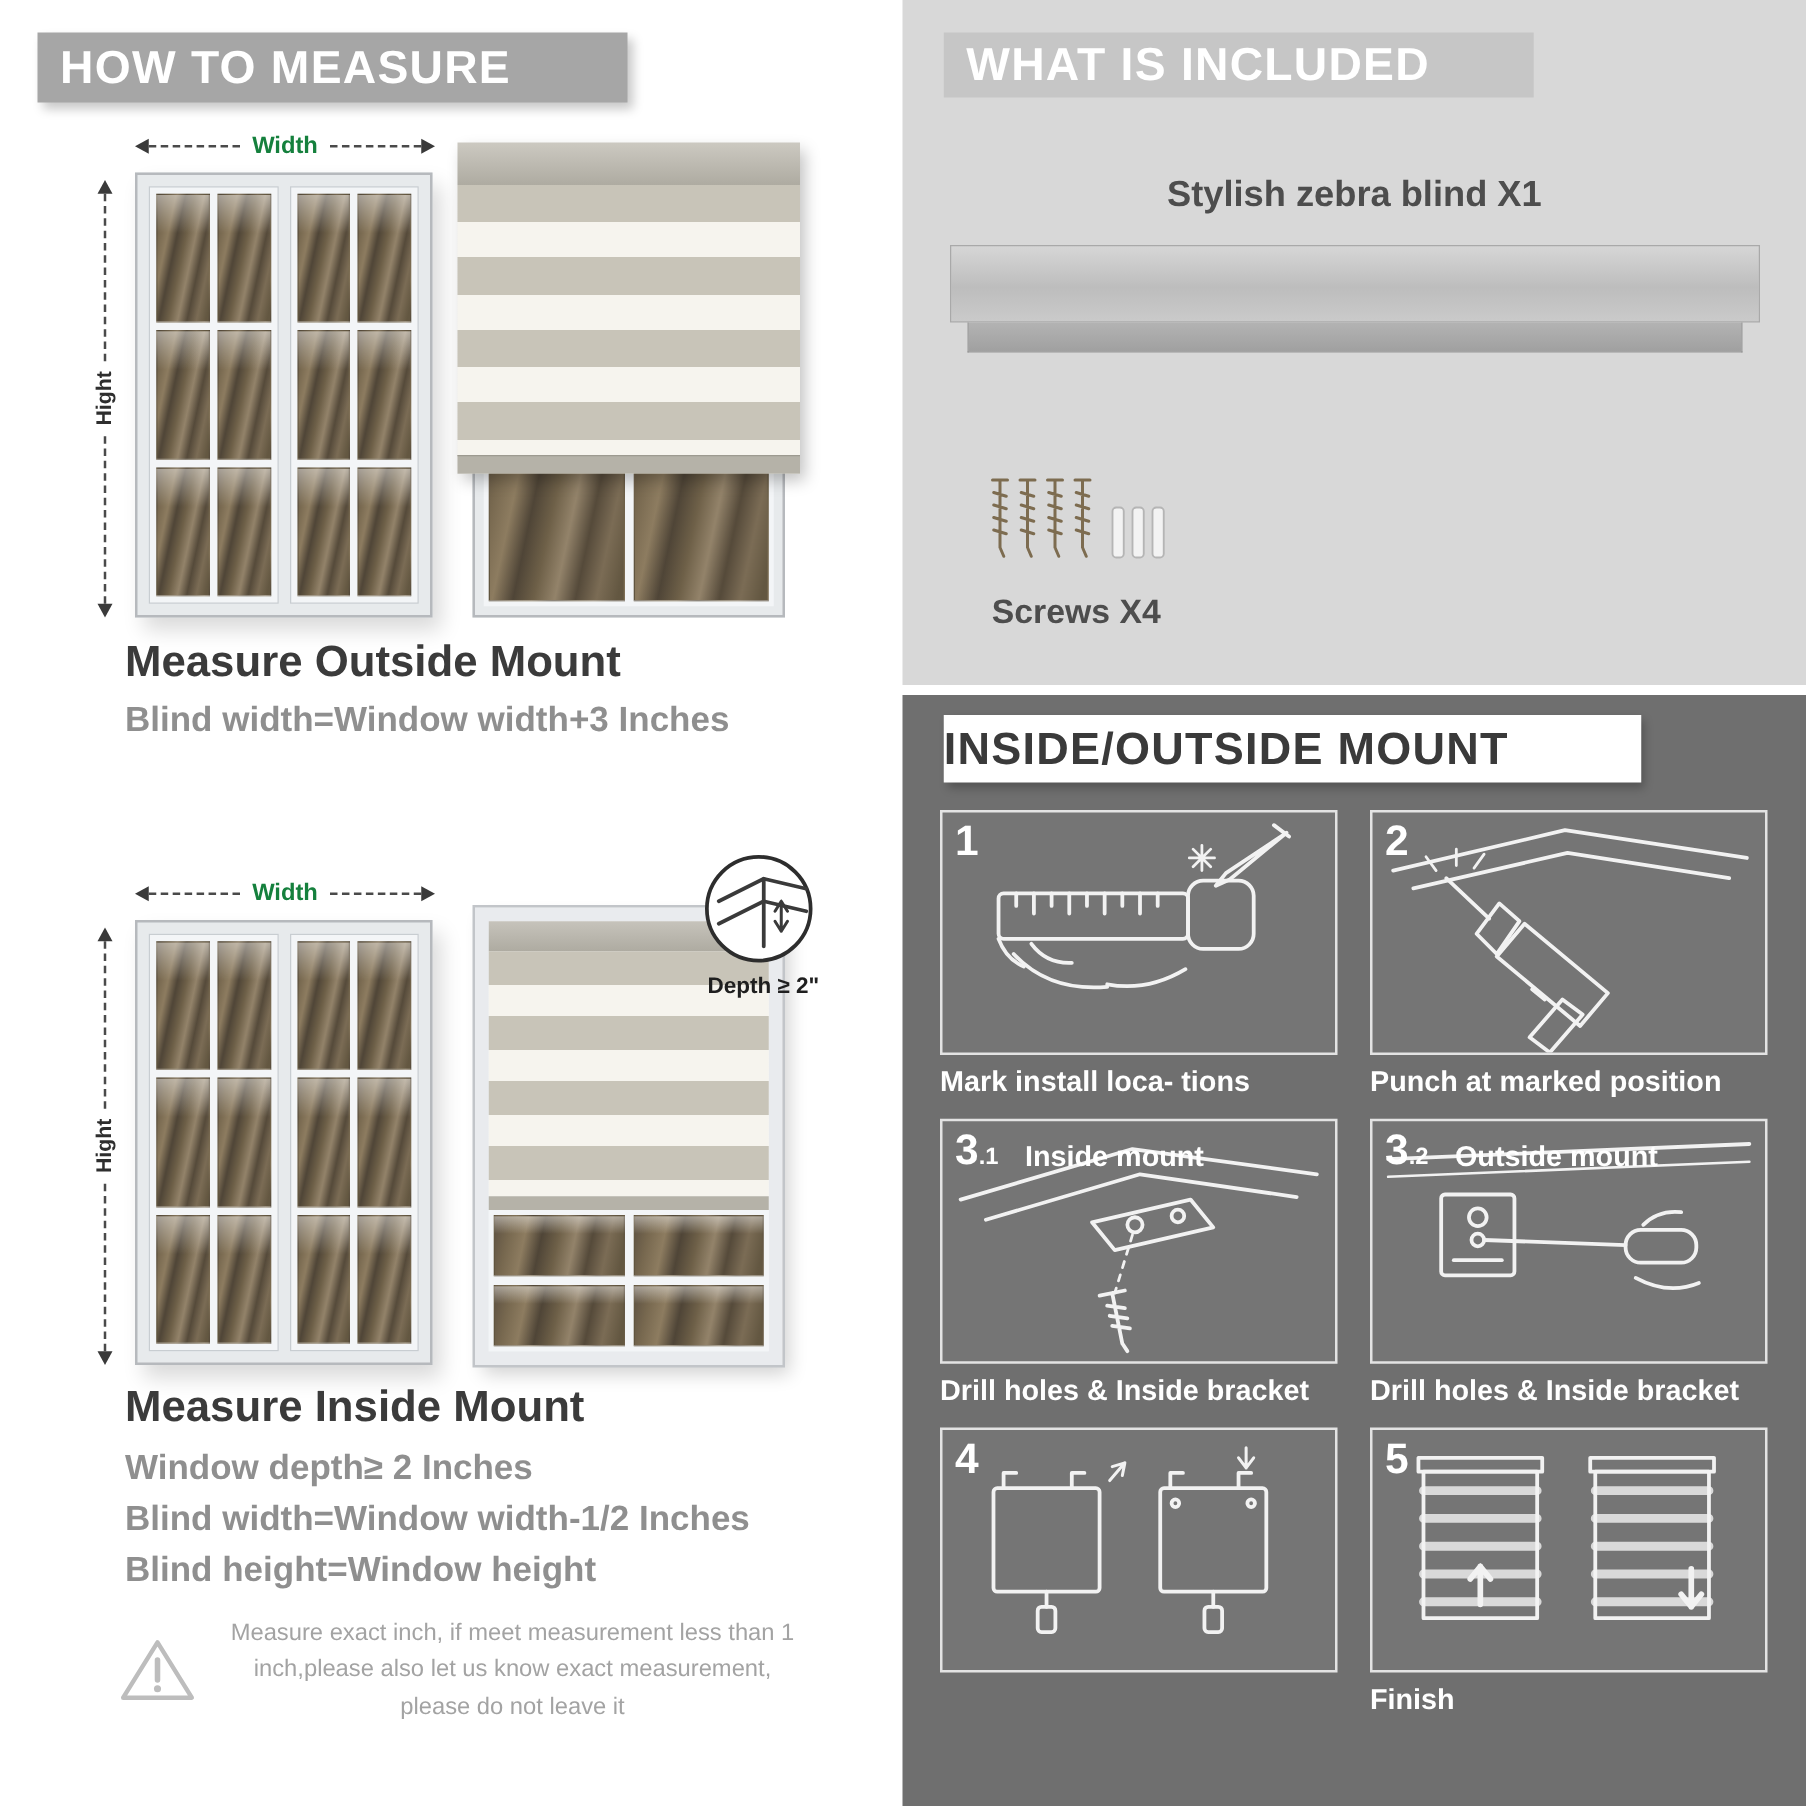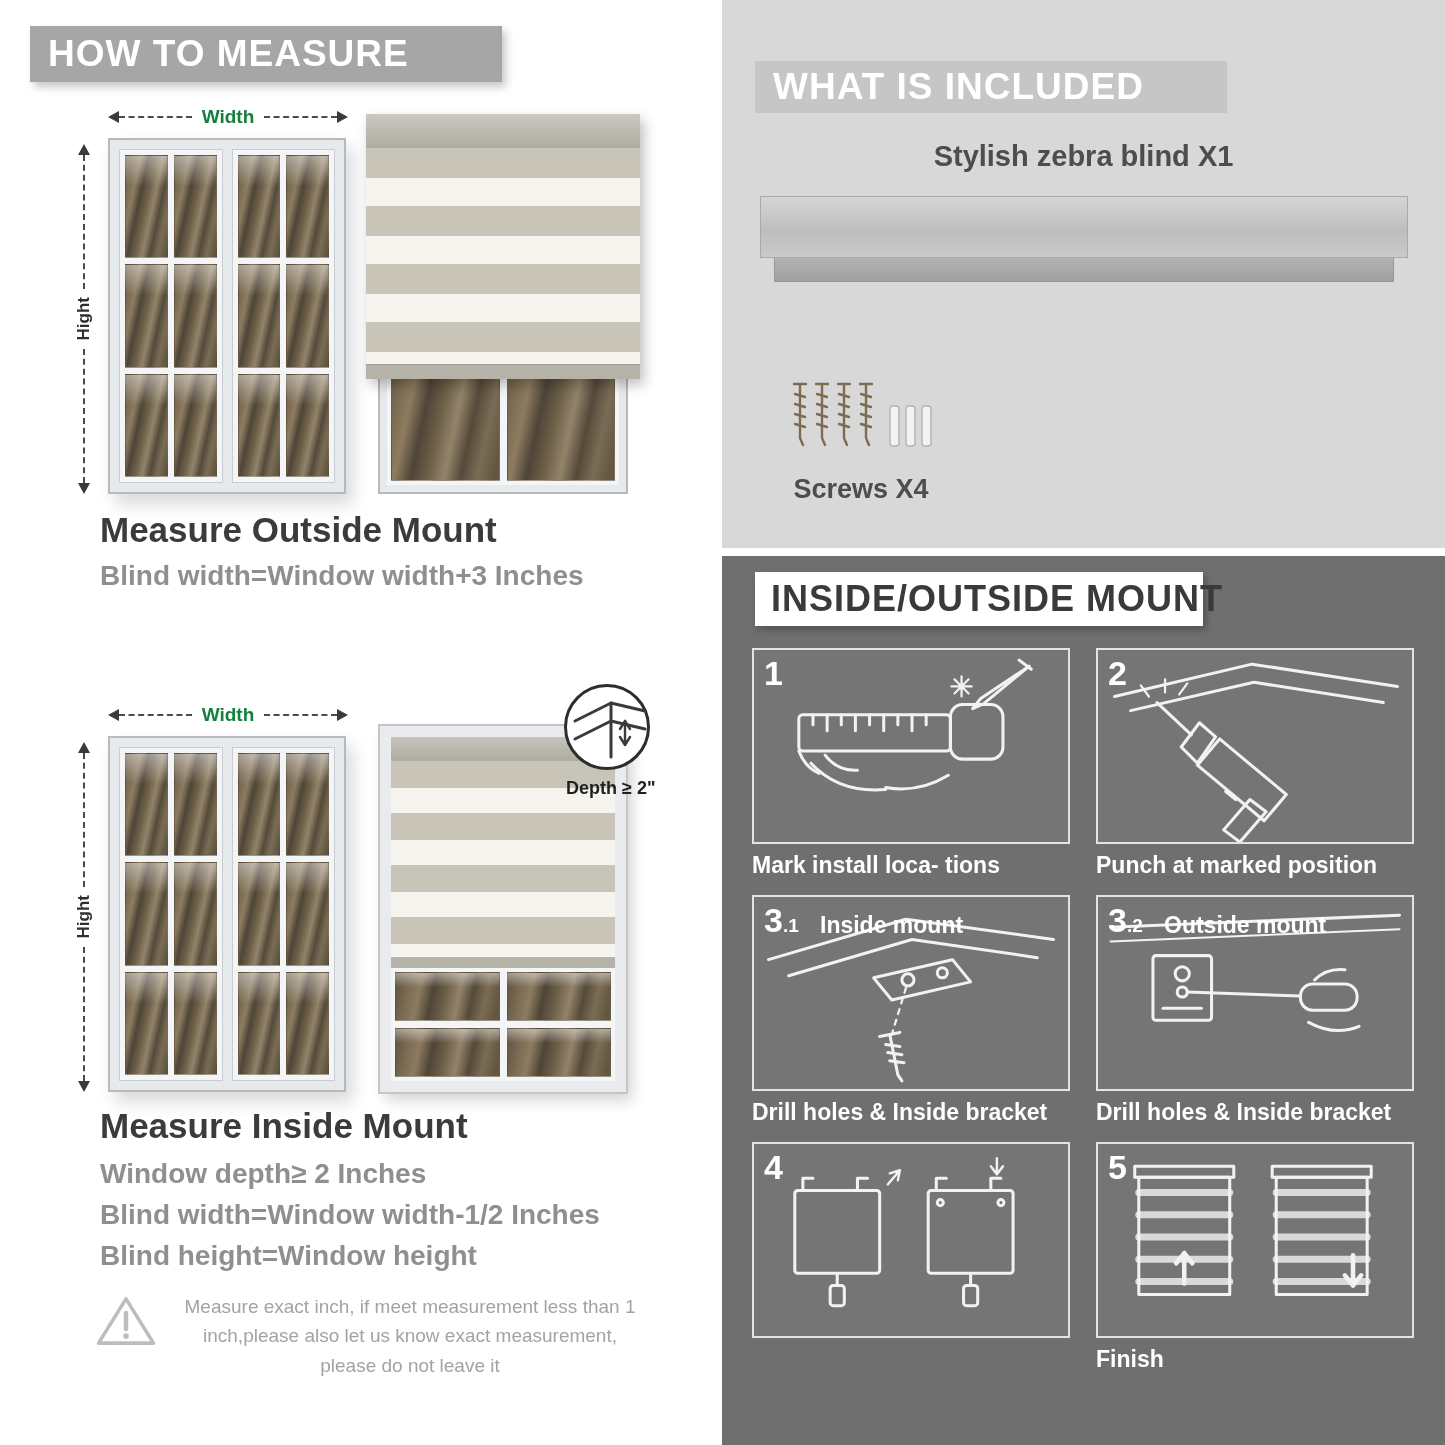--- a/index.html
+++ b/index.html
@@ -5,22 +5,22 @@
   html,body{margin:0;padding:0;background:#fff;}
   #canvas{position:relative;width:1445px;height:1445px;background:#ffffff;
           font-family:"Liberation Sans",sans-serif;overflow:hidden;}
 
   
   .banner{position:absolute;font-weight:bold;letter-spacing:1px;white-space:nowrap;box-sizing:border-box;}
   .l-banner{left:30px;top:26px;width:472px;height:56px;line-height:56px;padding-left:18px;
             background:var(--banner-gray,#a6a6a6);color:#fff;font-size:37px;
             box-shadow:4px 5px 8px rgba(0,0,0,.22);}
   .rt-banner{left:33px;top:26px;width:472px;height:52px;line-height:52px;padding-left:18px;
-             background:var(--banner-light,#c6c6c6);color:#fff;font-size:37px;margin-top:35px;}
-  .rb-banner{left:33px;top:16px;width:448px;height:54px;line-height:54px;padding-left:16px;
+             background:var(--banner-light,#c6c6c6);color:#fff;font-size:37px;}
+  .rb-banner{left:33px;top:16px;width:558px;height:54px;line-height:54px;
              background:#fff;color:#3a3a3a;font-size:36px;box-shadow:3px 4px 7px rgba(0,0,0,.25);}
 
   
   .fig{position:absolute;}
   .fig-outside{left:78px;top:98px;width:580px;height:404px;}
   .fig-inside{left:78px;top:692px;width:600px;height:412px;}
 
   
   .h-arrow{position:absolute;display:flex;align-items:center;}
   .h-arrow .dash{flex:1;height:0;border-top:2px dashed #4a4a4a;}
@@ -62,21 +62,21 @@
   .bi-glass{position:absolute;left:0;right:0;bottom:0;top:231px;display:grid;
             grid-template-columns:repeat(2,1fr);grid-template-rows:repeat(2,1fr);gap:7px;background:#f3f5f7;padding:4px;box-sizing:border-box;}
 
   
   .depth-circle{position:absolute;width:86px;height:86px;border-radius:50%;border:3px solid #2d2d2d;background:#fff;box-sizing:border-box;z-index:5;}
   .depth-label{position:absolute;font-size:18px;font-weight:bold;color:#1f1f1f;white-space:nowrap;z-index:5;}
 
   .sec-title{position:absolute;left:100px;font-size:35px;font-weight:bold;color:#3b3b3b;white-space:nowrap;}
   .formula{position:absolute;left:100px;font-size:28px;font-weight:bold;color:var(--formula-gray,#8f8f8f);white-space:nowrap;margin:0;}
 
-  .warning{position:absolute;left:95px;top:1292px;width:548px;display:flex;gap:20px;align-items:flex-start;}
+  .warning{position:absolute;left:95px;top:1292px;width:548px;display:flex;gap:20px;align-items:center;}
   .warning p{margin:0;font-size:19px;line-height:1.55;color:#a3a3a3;text-align:center;flex:1;}
 
   
   .right-top{position:absolute;left:722px;top:0;width:723px;height:548px;background:var(--section-light,#d8d8d8);}
   .blind-label{position:absolute;top:140px;left:0;width:100%;text-align:center;font-size:29px;font-weight:bold;color:#4d4d4d;}
   .headrail{position:absolute;left:38px;top:196px;width:648px;}
   .hr-main{height:62px;background:linear-gradient(180deg,#d6d6d6,#bdbdbd 55%,#cacaca);border:1px solid #a9a9a9;box-sizing:border-box;}
   .hr-lip{height:24px;margin:0 14px;background:linear-gradient(180deg,#b3b3b3,#a0a0a0);border:1px solid #979797;border-top:none;box-sizing:border-box;}
   .items-row{position:absolute;left:30px;top:330px;width:663px;display:flex;}
   .item{display:flex;flex-direction:column;align-items:center;}

